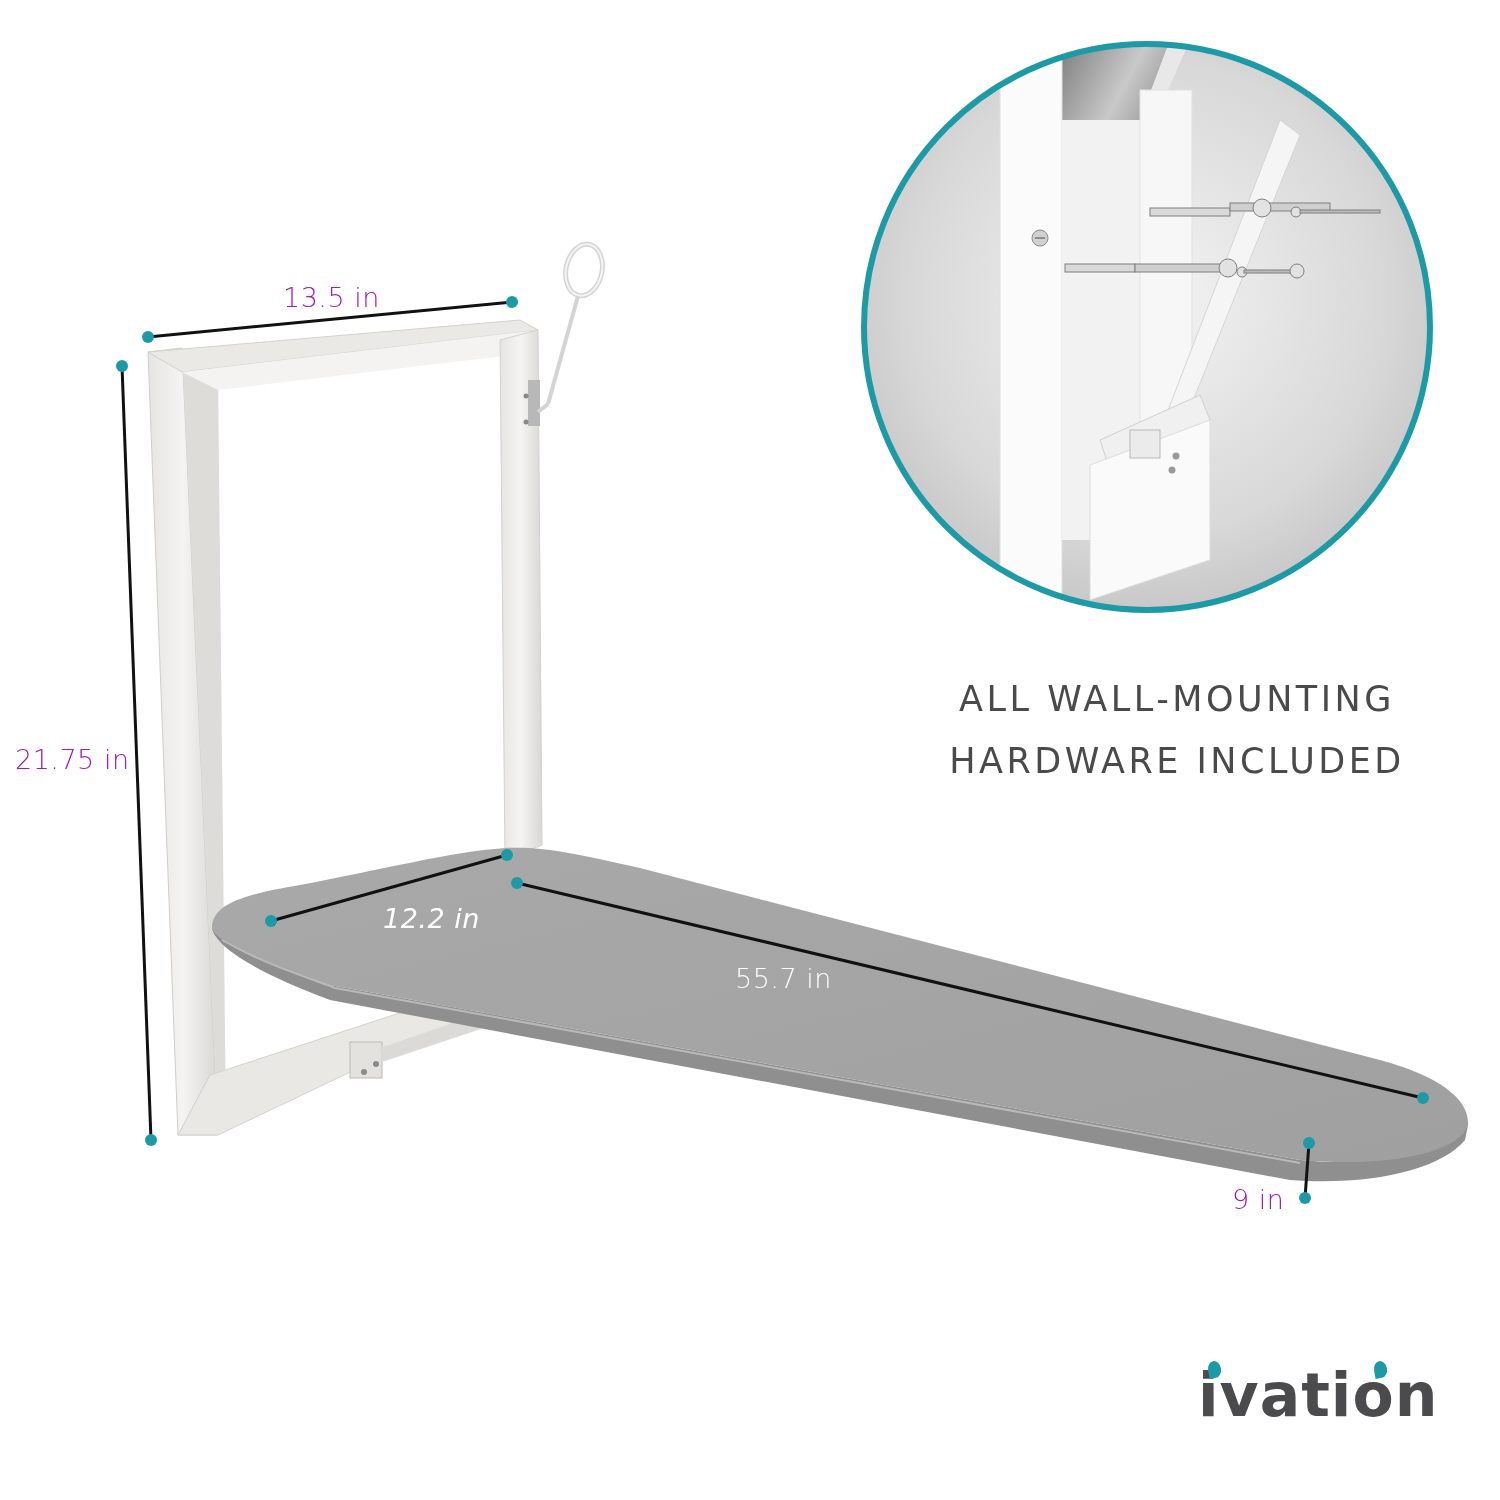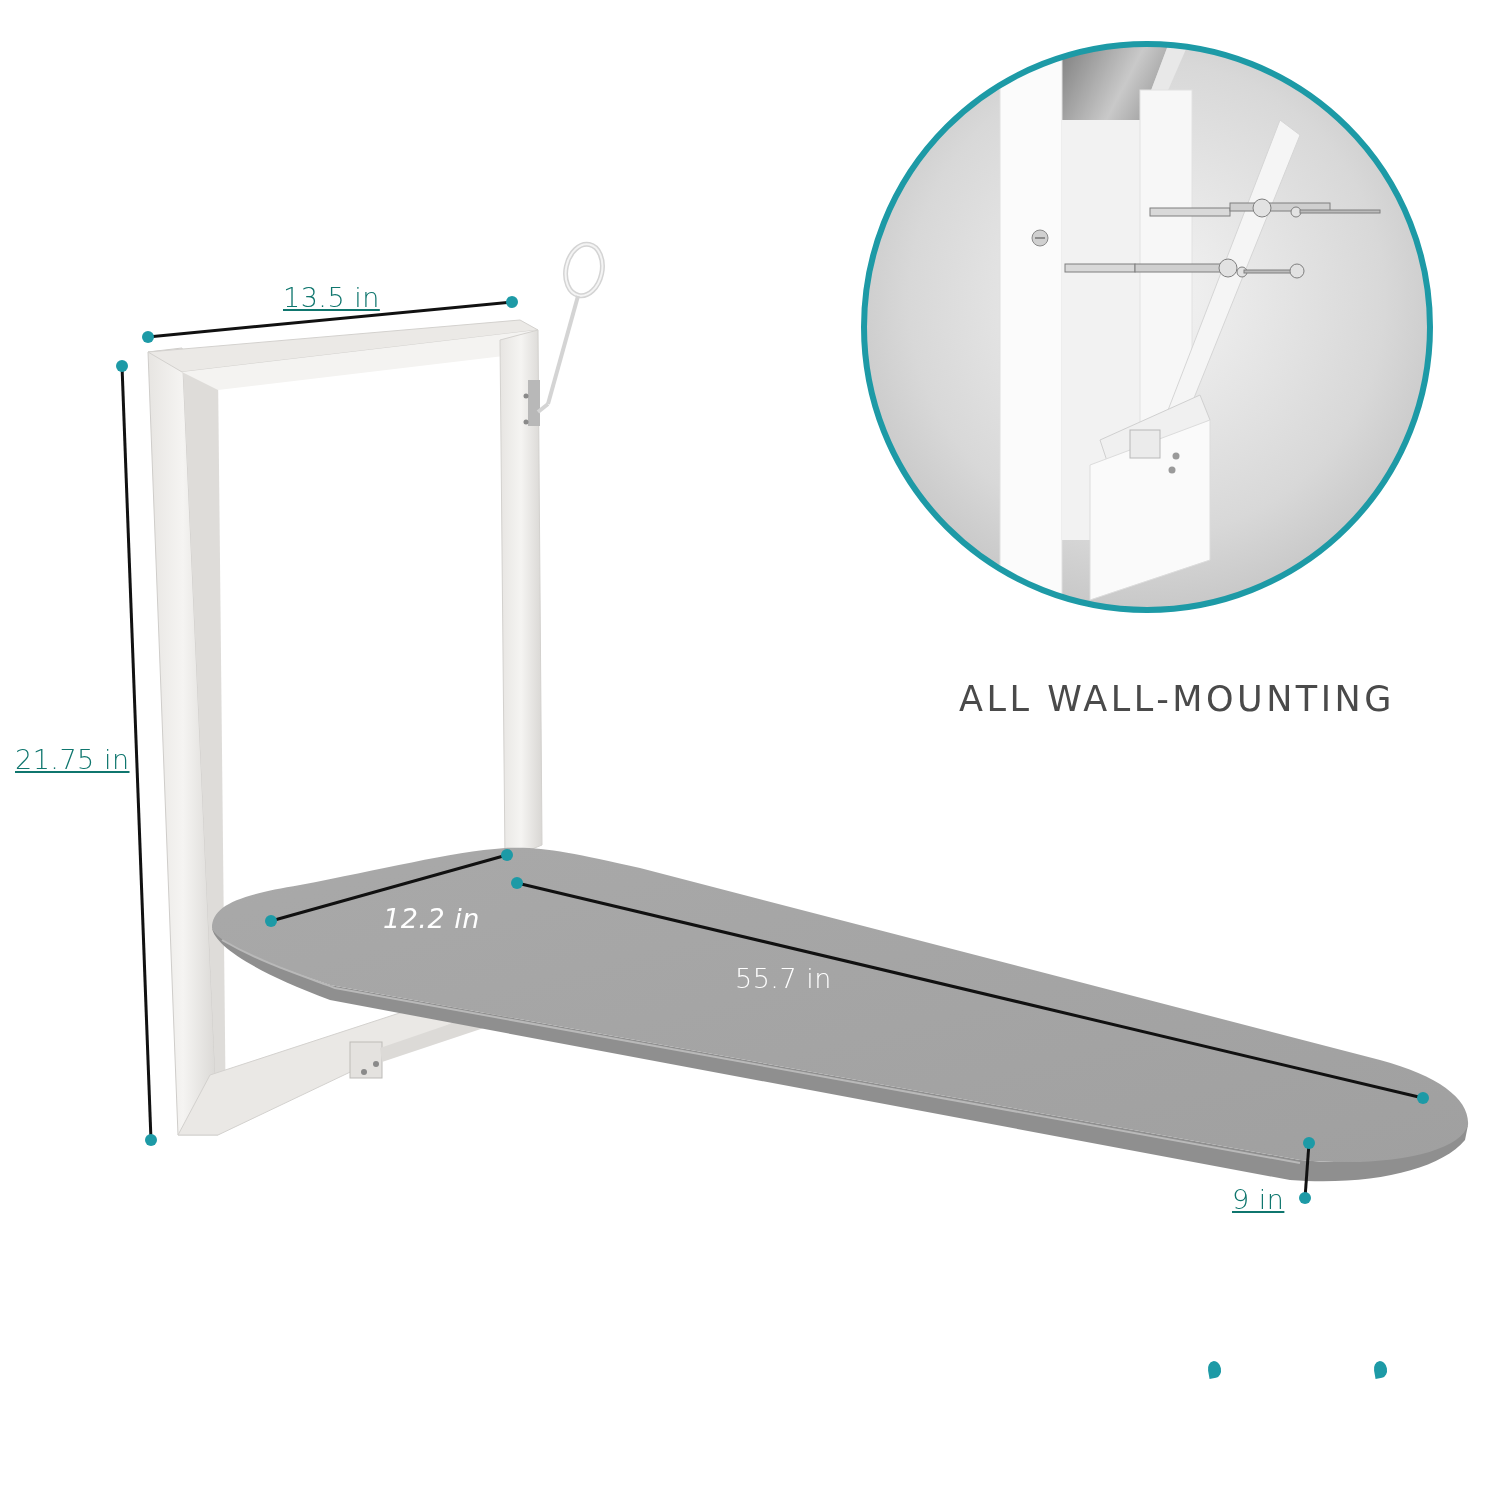--- a/index.html
+++ b/index.html
@@ -1,19 +1,19 @@
 <!DOCTYPE html>
 <html><head>
   <meta charset="utf-8">
   <style>
     html, body { margin: 0; padding: 0; background: #ffffff; }
     #stage { position: relative; width: 1500px; height: 1500px; background: #ffffff; overflow: hidden; font-family: "DejaVu Sans", sans-serif; }
     svg#art { position: absolute; left: 0; top: 0; width: 1500px; height: 1500px; }
     .dim-label { position: absolute; font-family: "DejaVu Sans", sans-serif; font-weight: 300; font-size: 27px; letter-spacing: 0.5px; white-space: nowrap; line-height: 1; }
-    .dark { color: #0f766e; text-decoration: underline; }
+    .dark { color: #a21caf; }
     .light { color: #ffffff; }
     #headline { position: absolute; left: 862px; top: 668px; width: 630px; text-align: center; color: #4a4a4a; font-family: "DejaVu Sans", sans-serif; font-size: 35px; letter-spacing: 3.5px; line-height: 62px; font-weight: 400; }
     #headline span { display: block; white-space: nowrap; }
     #brand { position: absolute; left: 1198px; top: 1355px; width: 270px; height: 80px; }
     #brand-text { position: absolute; left: 0; top: 0; font-family: "DejaVu Sans", sans-serif; font-weight: 700; font-size: 60px; color: #4b4b4d; letter-spacing: 1px; line-height: 80px; }
     .drop { position: absolute; width: 13px; height: 17px; background: #1d9aa6; border-radius: 60% 60% 60% 0 / 60% 60% 60% 0; transform: rotate(-10deg); }
   </style>
 </head>
 <body>
 
@@ -150,20 +150,22 @@
   </svg>
 
   <div class="dim-label dark" style="left:283px; top:284px;">13.5 in</div>
   <div class="dim-label dark" style="left:15px; top:746px;">21.75 in</div>
   <div class="dim-label light" style="left:383px; top:905px;font-style:italic;">12.2 in</div>
   <div class="dim-label light" style="left:735px; top:965px;">55.7 in</div>
   <div class="dim-label dark" style="left:1232px; top:1186px;">9 in</div>
 
   <div id="headline">
     <span>ALL WALL-MOUNTING</span>
+    <span>HARDWARE INCLUDED</span>
   </div>
 
   <div id="brand">
+    <span id="brand-text">ivation</span>
     <span class="drop" style="left:10px; top:6px;"></span>
     <span class="drop" style="left:176px; top:6px;"></span>
   </div>
 
 </div>
 
 </body></html>

